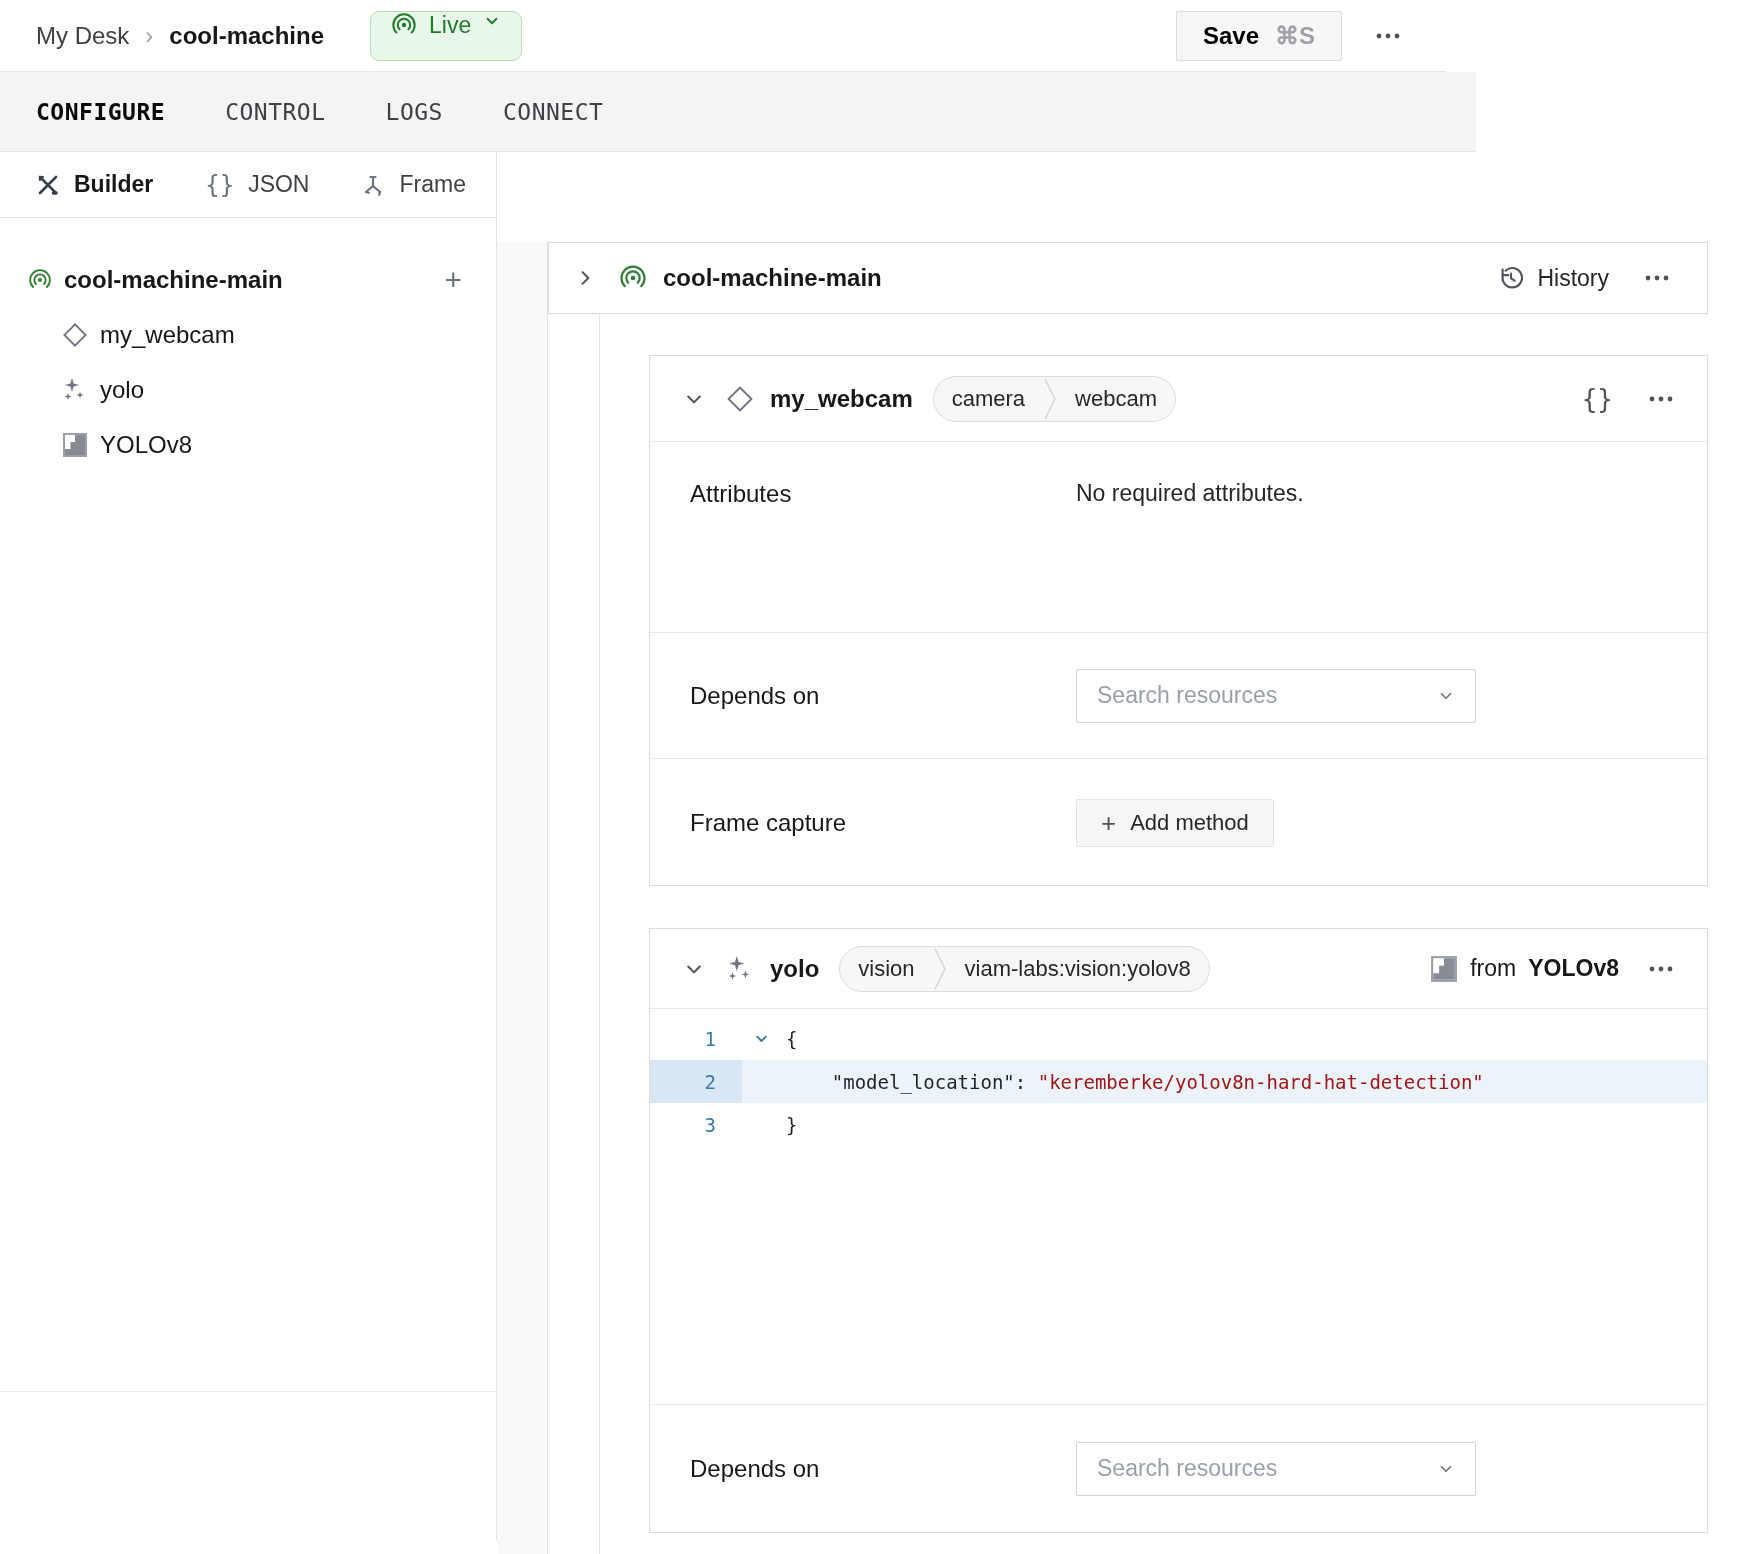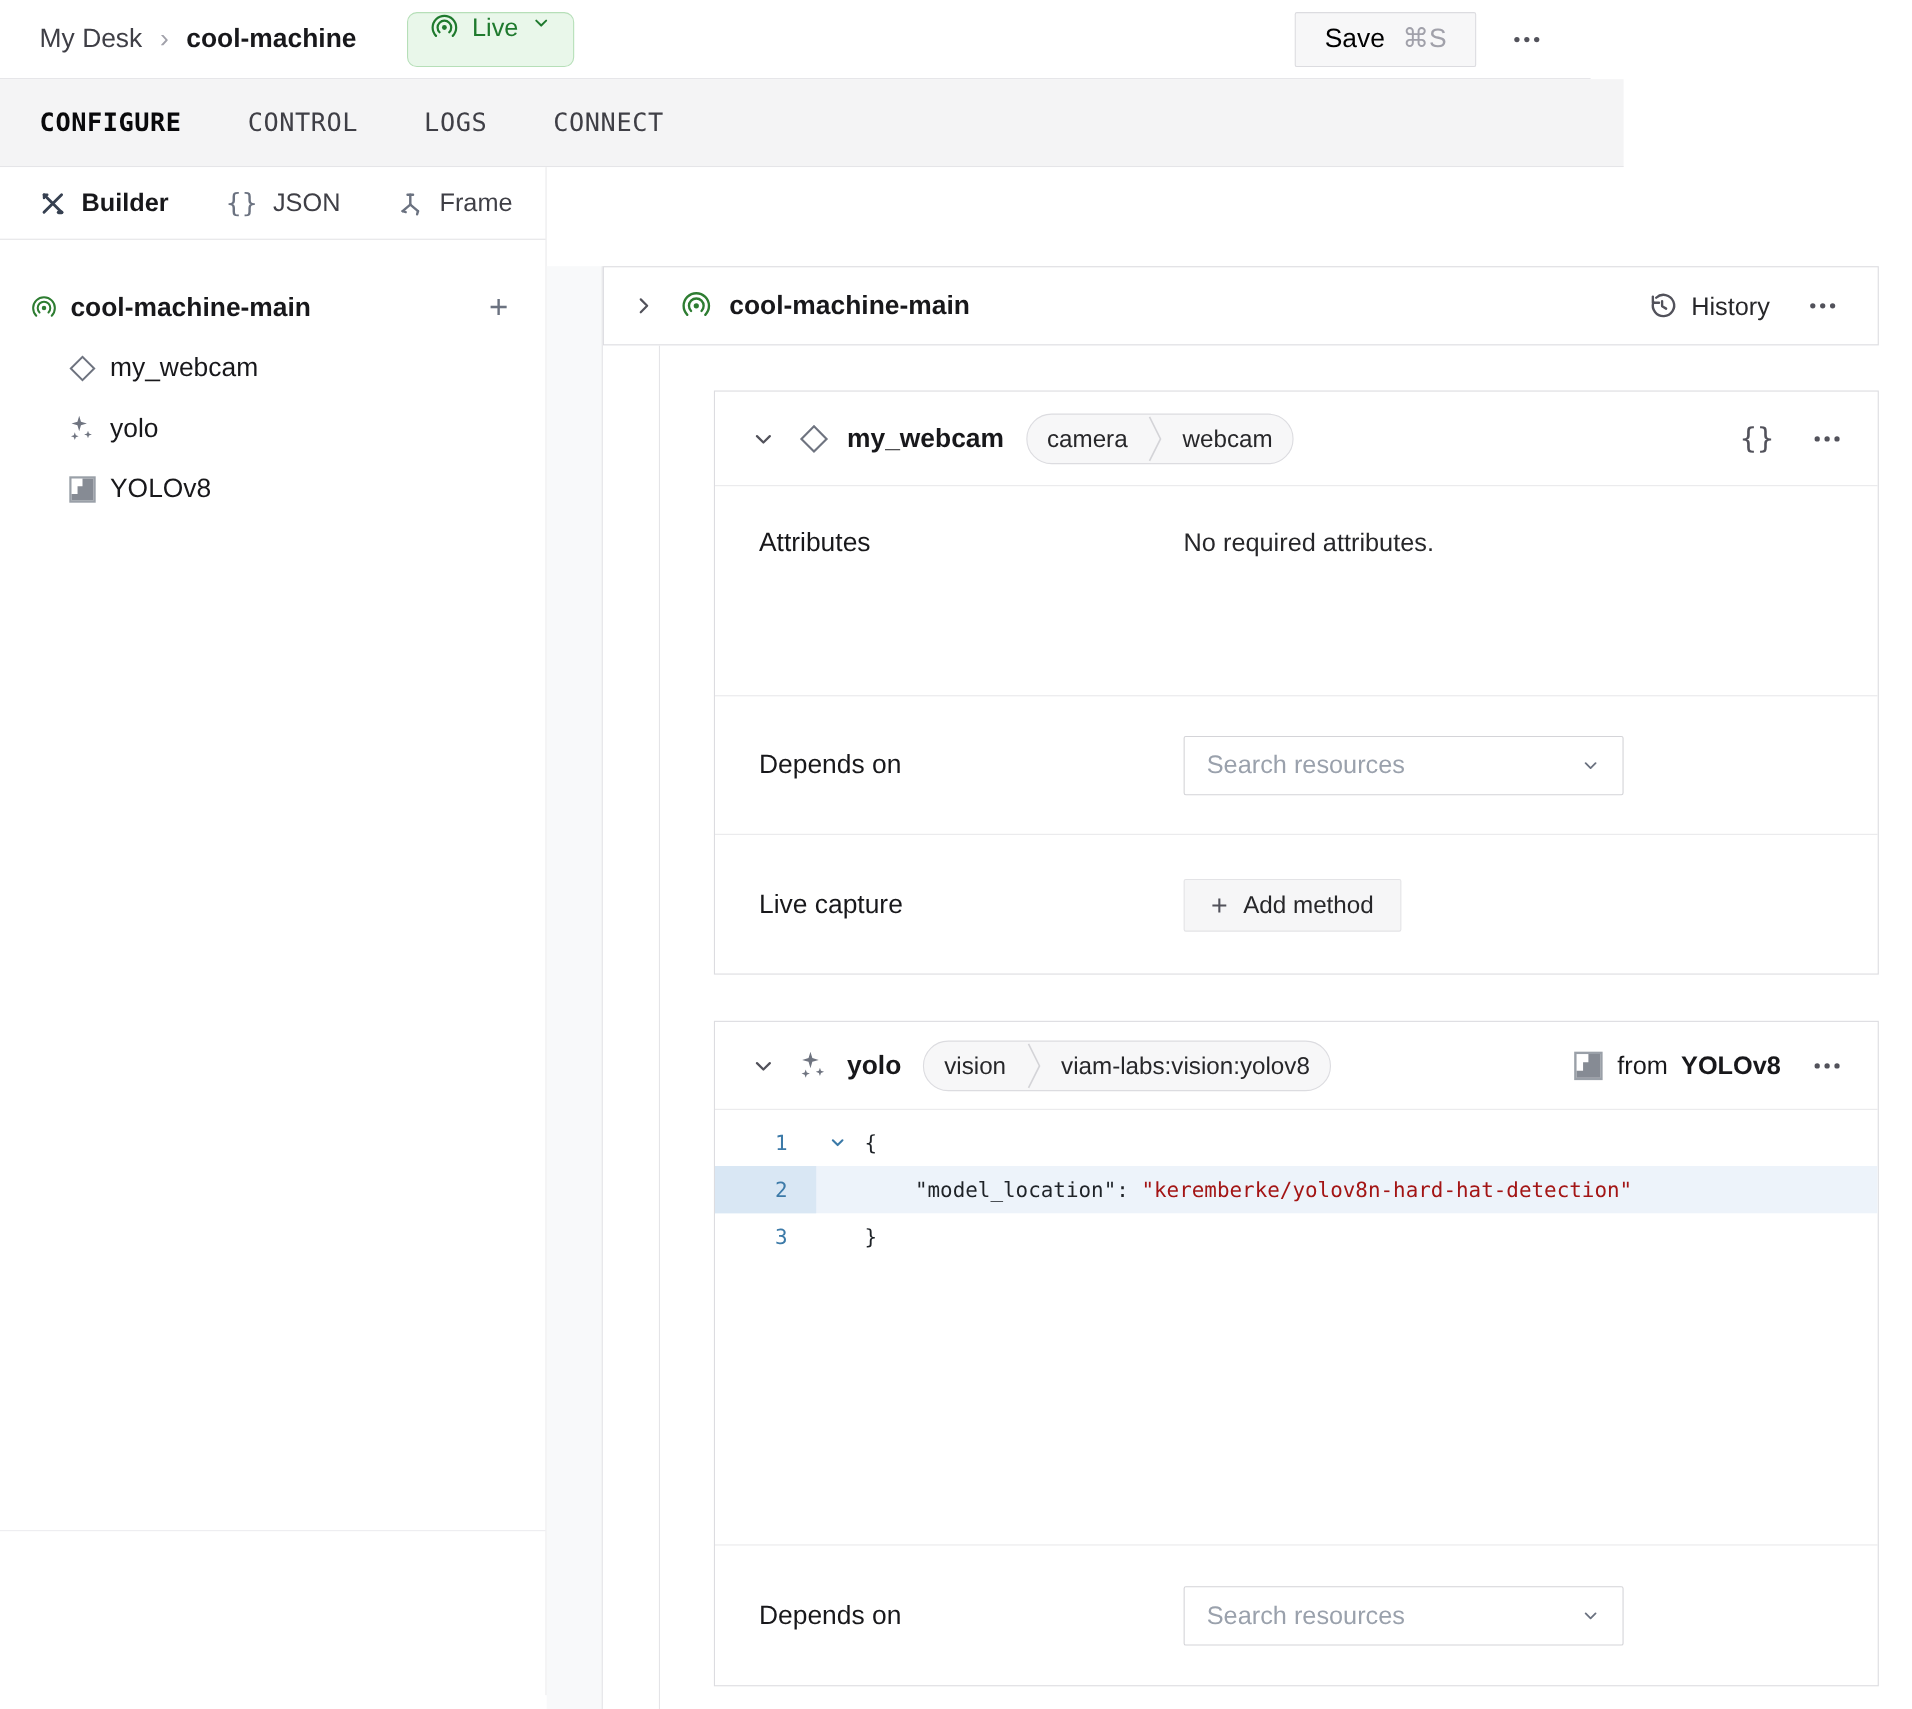--- a/index.html
+++ b/index.html
@@ -10,21 +10,21 @@
   
   .top-header { position:absolute; left:0; top:0; width:1446px; height:72px; background:#fff;
     border-bottom:1px solid #e4e4e7; display:flex; align-items:center; padding:0 36px; }
   .crumb-parent { font-size:24px; color:#3f3f46; }
   .crumb-sep { font-size:24px; color:#a1a1aa; margin:0 16px; }
   .crumb-current { font-size:24px; font-weight:bold; color:#18181b; }
   .live-pill { margin-left:46px; display:flex; align-items:flex-start; gap:12px; height:50px; padding:0 20px;
     background:#e9f7ea; border:1px solid #b6dfb8; border-radius:9px; color:#1f7a2e; font-size:23px; cursor:pointer; }
   .spacer { flex:1; }
   .save-btn { display:flex; align-items:center; gap:16px; height:50px; padding:0 26px;
-    background:#f7f7f8; border:1px solid #dcdce0; border-radius:2px; font-size:24px; cursor:pointer; }
+    background:#f7f7f8; border:1px solid #dcdce0; border-radius:2px; font-size:24px; cursor:pointer;font-weight:bold; }
   .save-shortcut { color:#a1a1aa; }
   .kebab { display:flex; align-items:center; justify-content:center; width:44px; height:44px; cursor:pointer; }
 
   
   .tab-bar { position:absolute; left:0; top:72px; width:1476px; height:80px; background:#f4f4f5;
     border-bottom:1px solid #e4e4e7; display:flex; align-items:center; padding-left:36px; gap:60px;
     font-family:"DejaVu Sans Mono", monospace; font-size:23px; letter-spacing:0.5px; }
   .tab { color:#3f3f46; cursor:pointer; }
   .tab.active { color:#09090b; font-weight:bold; }
 
@@ -309,21 +309,21 @@
         <div class="select-box">
           <span>Search resources</span>
           <span class="spacer"></span>
           <svg width="18" height="18" viewBox="0 0 24 24" fill="none" stroke="#6b7280" stroke-width="2.2" stroke-linecap="round" stroke-linejoin="round">
               <polyline points="6,9 12,15 18,9"></polyline>
             </svg>
         </div>
       </div>
 
       <div class="section sec-capture">
-        <div class="sec-label">Live capture</div>
+        <div class="sec-label">Frame capture</div>
         <button class="ghost-btn">
           <span class="plus-glyph">+</span>
           <span>Add method</span>
         </button>
       </div>
     </div>
 
     <div class="resource-card" id="yolo-card">
       <div class="card-header">
         <span>

